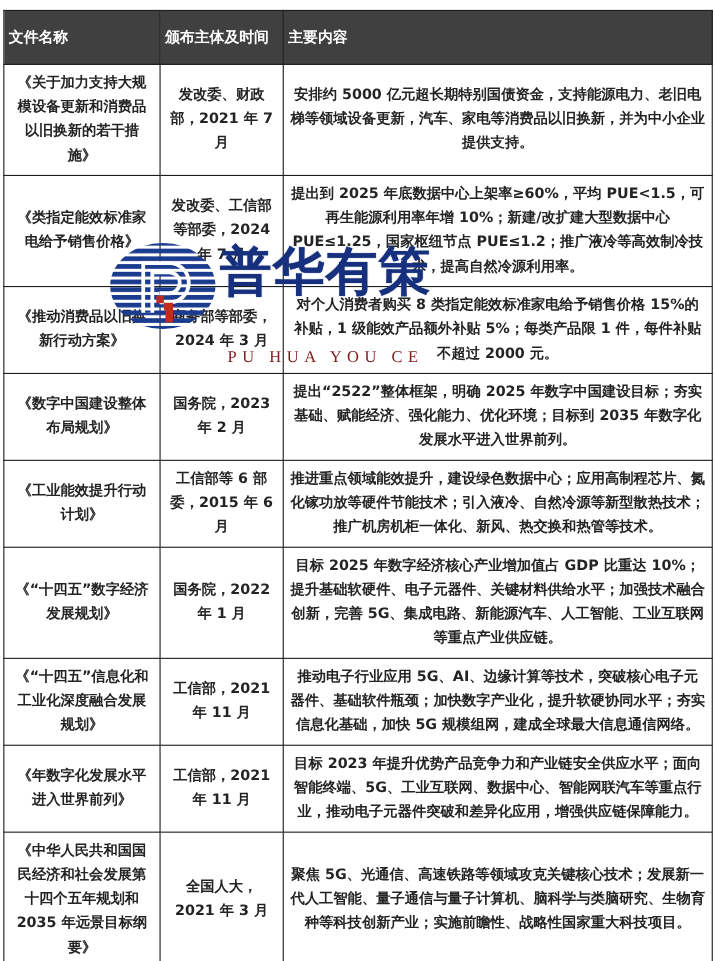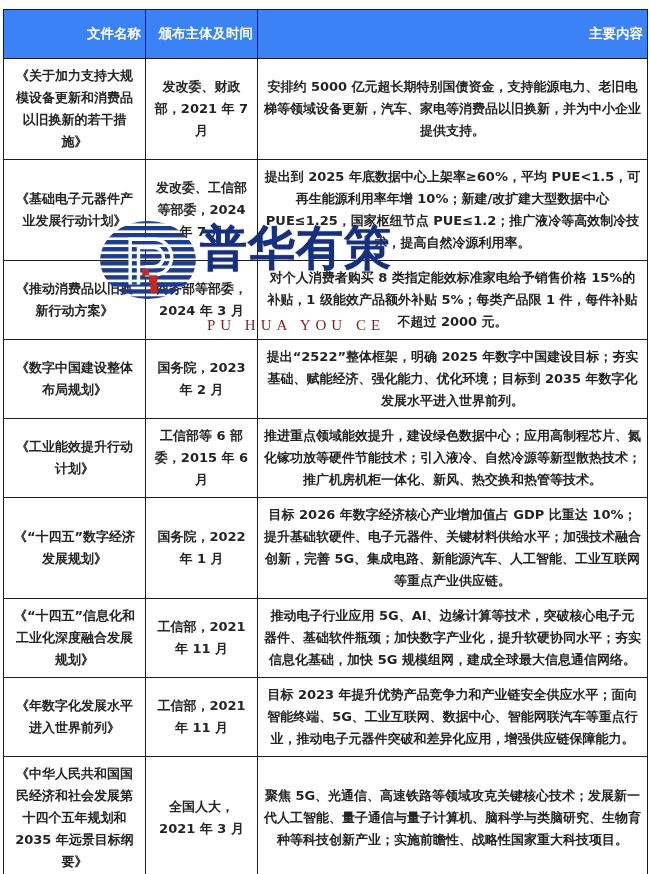--- a/index.html
+++ b/index.html
@@ -8,23 +8,23 @@
     font-family:"DejaVu Sans","Liberation Sans",sans-serif;
   }
   .page{position:relative;padding:9px 3px 2px 3px;}
   table.policy{
     width:644px;border-collapse:collapse;table-layout:fixed;
   }
   table.policy th, table.policy td{
     border:1.6px solid #1c1c1c;
   }
   table.policy th{
-    background:#3b82f6;color:#ffffff;
+    background:#404040;color:#ffffff;
     font-size:13.5px;font-weight:bold;height:44px;
-    text-align:right;vertical-align:middle;padding:2px 4px;
+    text-align:left;vertical-align:middle;padding:2px 4px;
   }
   table.policy td{
     font-size:13px;line-height:22px;color:#242424;font-weight:600;
     padding:6px 6px;text-align:center;vertical-align:middle;
   }
   td.cell-content{
     text-align:justify;text-align-last:center;padding:6px 10px;
   }
   
   .watermark{
@@ -62,21 +62,21 @@
         <th>主要内容</th>
       </tr>
     </thead>
     <tbody>
       <tr>
         <td class="cell-name">《关于加力支持大规模设备更新和消费品以旧换新的若干措施》</td>
         <td class="cell-issuer">发改委、财政部，2021 年 7 月</td>
         <td class="cell-content">安排约 5000 亿元超长期特别国债资金，支持能源电力、老旧电梯等领域设备更新，汽车、家电等消费品以旧换新，并为中小企业提供支持。</td>
       </tr>
       <tr>
-        <td class="cell-name">《基础电子元器件产业发展行动计划》</td>
+        <td class="cell-name">《类指定能效标准家电给予销售价格》</td>
         <td class="cell-issuer">发改委、工信部等部委，2024 年 7 月</td>
         <td class="cell-content">提出到 2025 年底数据中心上架率≥60%，平均 PUE&lt;1.5，可再生能源利用率年增 10%；新建/改扩建大型数据中心 PUE≤1.25，国家枢纽节点 PUE≤1.2；推广液冷等高效制冷技术，提高自然冷源利用率。</td>
       </tr>
       <tr>
         <td class="cell-name">《推动消费品以旧换新行动方案》</td>
         <td class="cell-issuer">商务部等部委，2024 年 3 月</td>
         <td class="cell-content">对个人消费者购买 8 类指定能效标准家电给予销售价格 15%的补贴，1 级能效产品额外补贴 5%；每类产品限 1 件，每件补贴不超过 2000 元。</td>
       </tr>
       <tr>
         <td class="cell-name">《数字中国建设整体布局规划》</td>
@@ -84,21 +84,21 @@
         <td class="cell-content">提出“2522”整体框架，明确 2025 年数字中国建设目标；夯实基础、赋能经济、强化能力、优化环境；目标到 2035 年数字化发展水平进入世界前列。</td>
       </tr>
       <tr>
         <td class="cell-name">《工业能效提升行动计划》</td>
         <td class="cell-issuer">工信部等 6 部委，2015 年 6 月</td>
         <td class="cell-content">推进重点领域能效提升，建设绿色数据中心；应用高制程芯片、氮化镓功放等硬件节能技术；引入液冷、自然冷源等新型散热技术；推广机房机柜一体化、新风、热交换和热管等技术。</td>
       </tr>
       <tr>
         <td class="cell-name">《“十四五”数字经济发展规划》</td>
         <td class="cell-issuer">国务院，2022 年 1 月</td>
-        <td class="cell-content">目标 2026 年数字经济核心产业增加值占 GDP 比重达 10%；提升基础软硬件、电子元器件、关键材料供给水平；加强技术融合创新，完善 5G、集成电路、新能源汽车、人工智能、工业互联网等重点产业供应链。</td>
+        <td class="cell-content">目标 2025 年数字经济核心产业增加值占 GDP 比重达 10%；提升基础软硬件、电子元器件、关键材料供给水平；加强技术融合创新，完善 5G、集成电路、新能源汽车、人工智能、工业互联网等重点产业供应链。</td>
       </tr>
       <tr>
         <td class="cell-name">《“十四五”信息化和工业化深度融合发展规划》</td>
         <td class="cell-issuer">工信部，2021 年 11 月</td>
         <td class="cell-content">推动电子行业应用 5G、AI、边缘计算等技术，突破核心电子元器件、基础软件瓶颈；加快数字产业化，提升软硬协同水平；夯实信息化基础，加快 5G 规模组网，建成全球最大信息通信网络。</td>
       </tr>
       <tr>
         <td class="cell-name">《年数字化发展水平进入世界前列》</td>
         <td class="cell-issuer">工信部，2021 年 11 月</td>
         <td class="cell-content">目标 2023 年提升优势产品竞争力和产业链安全供应水平；面向智能终端、5G、工业互联网、数据中心、智能网联汽车等重点行业，推动电子元器件突破和差异化应用，增强供应链保障能力。</td>

